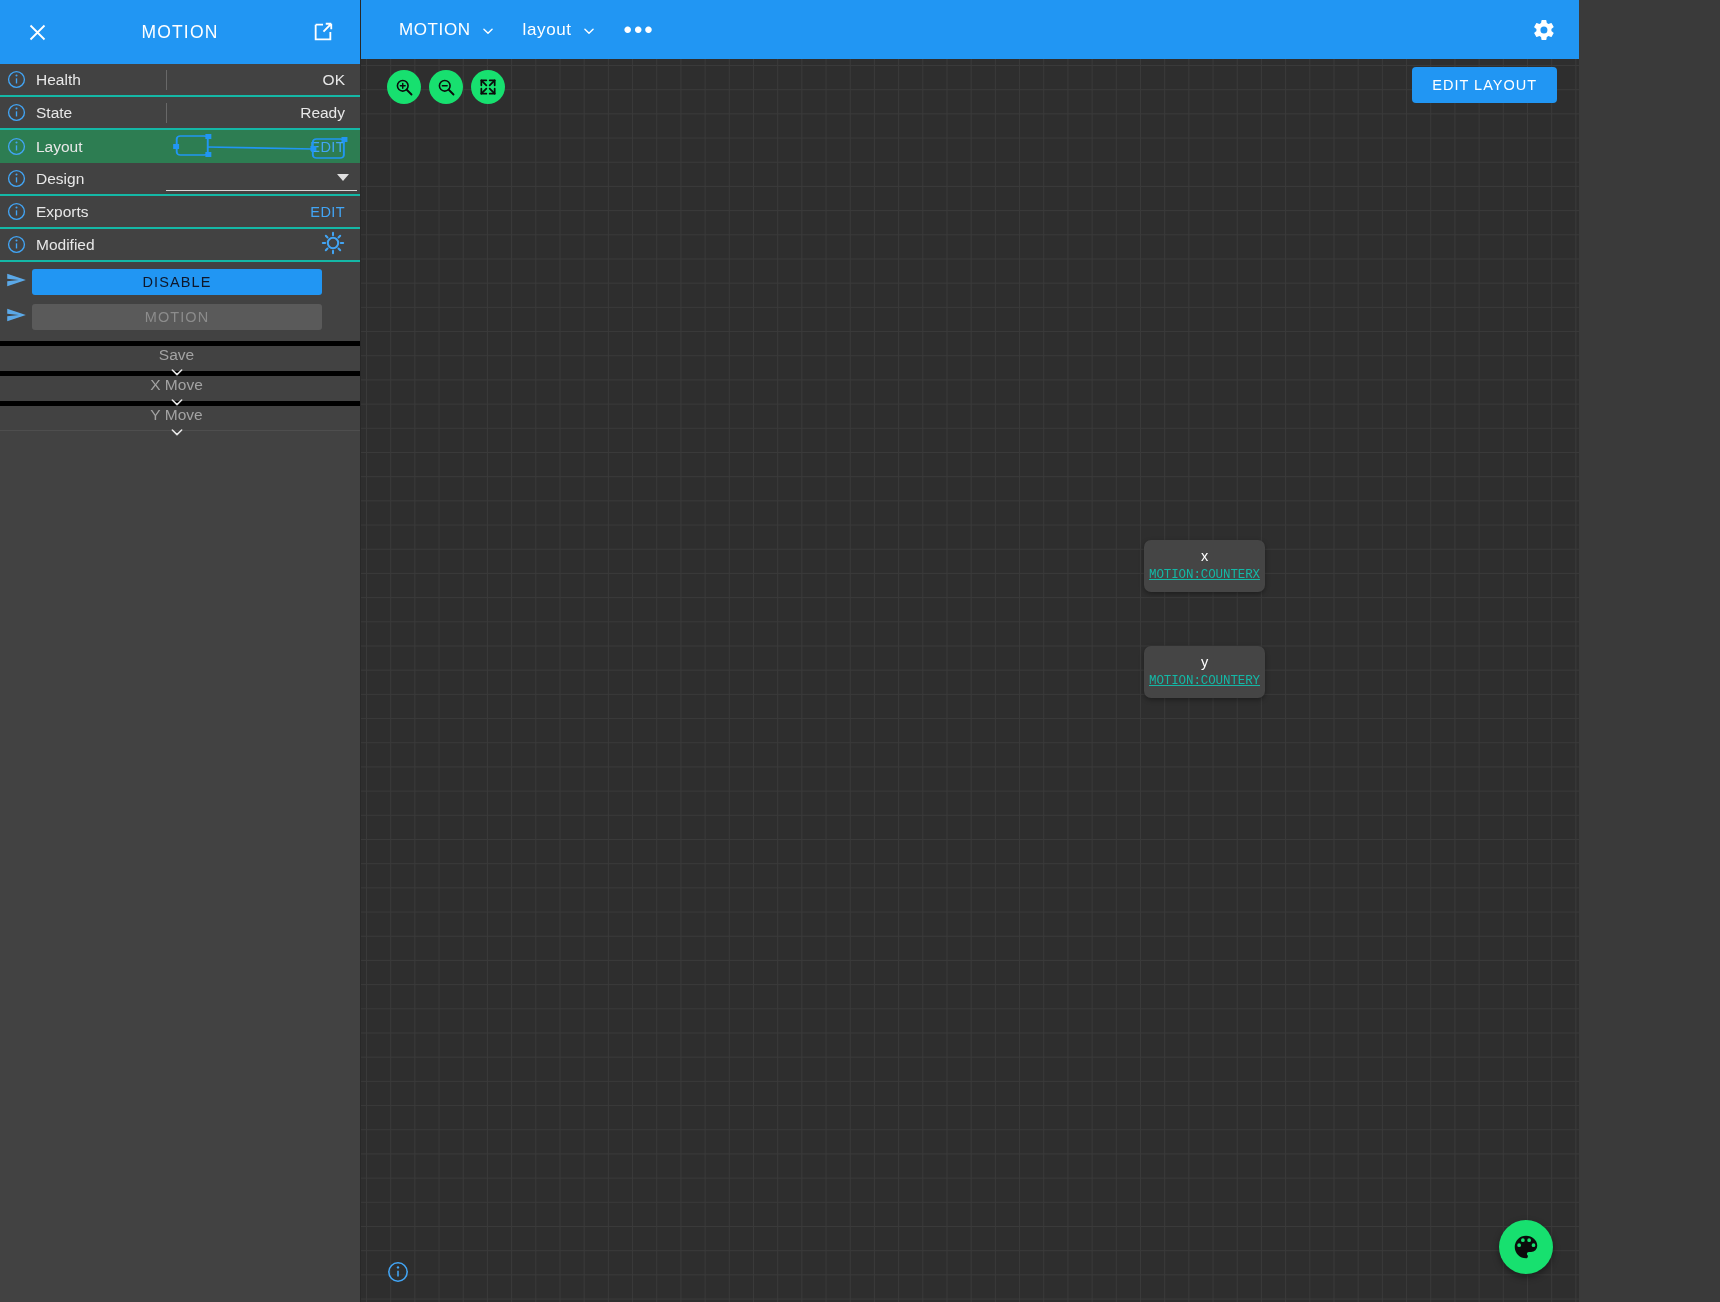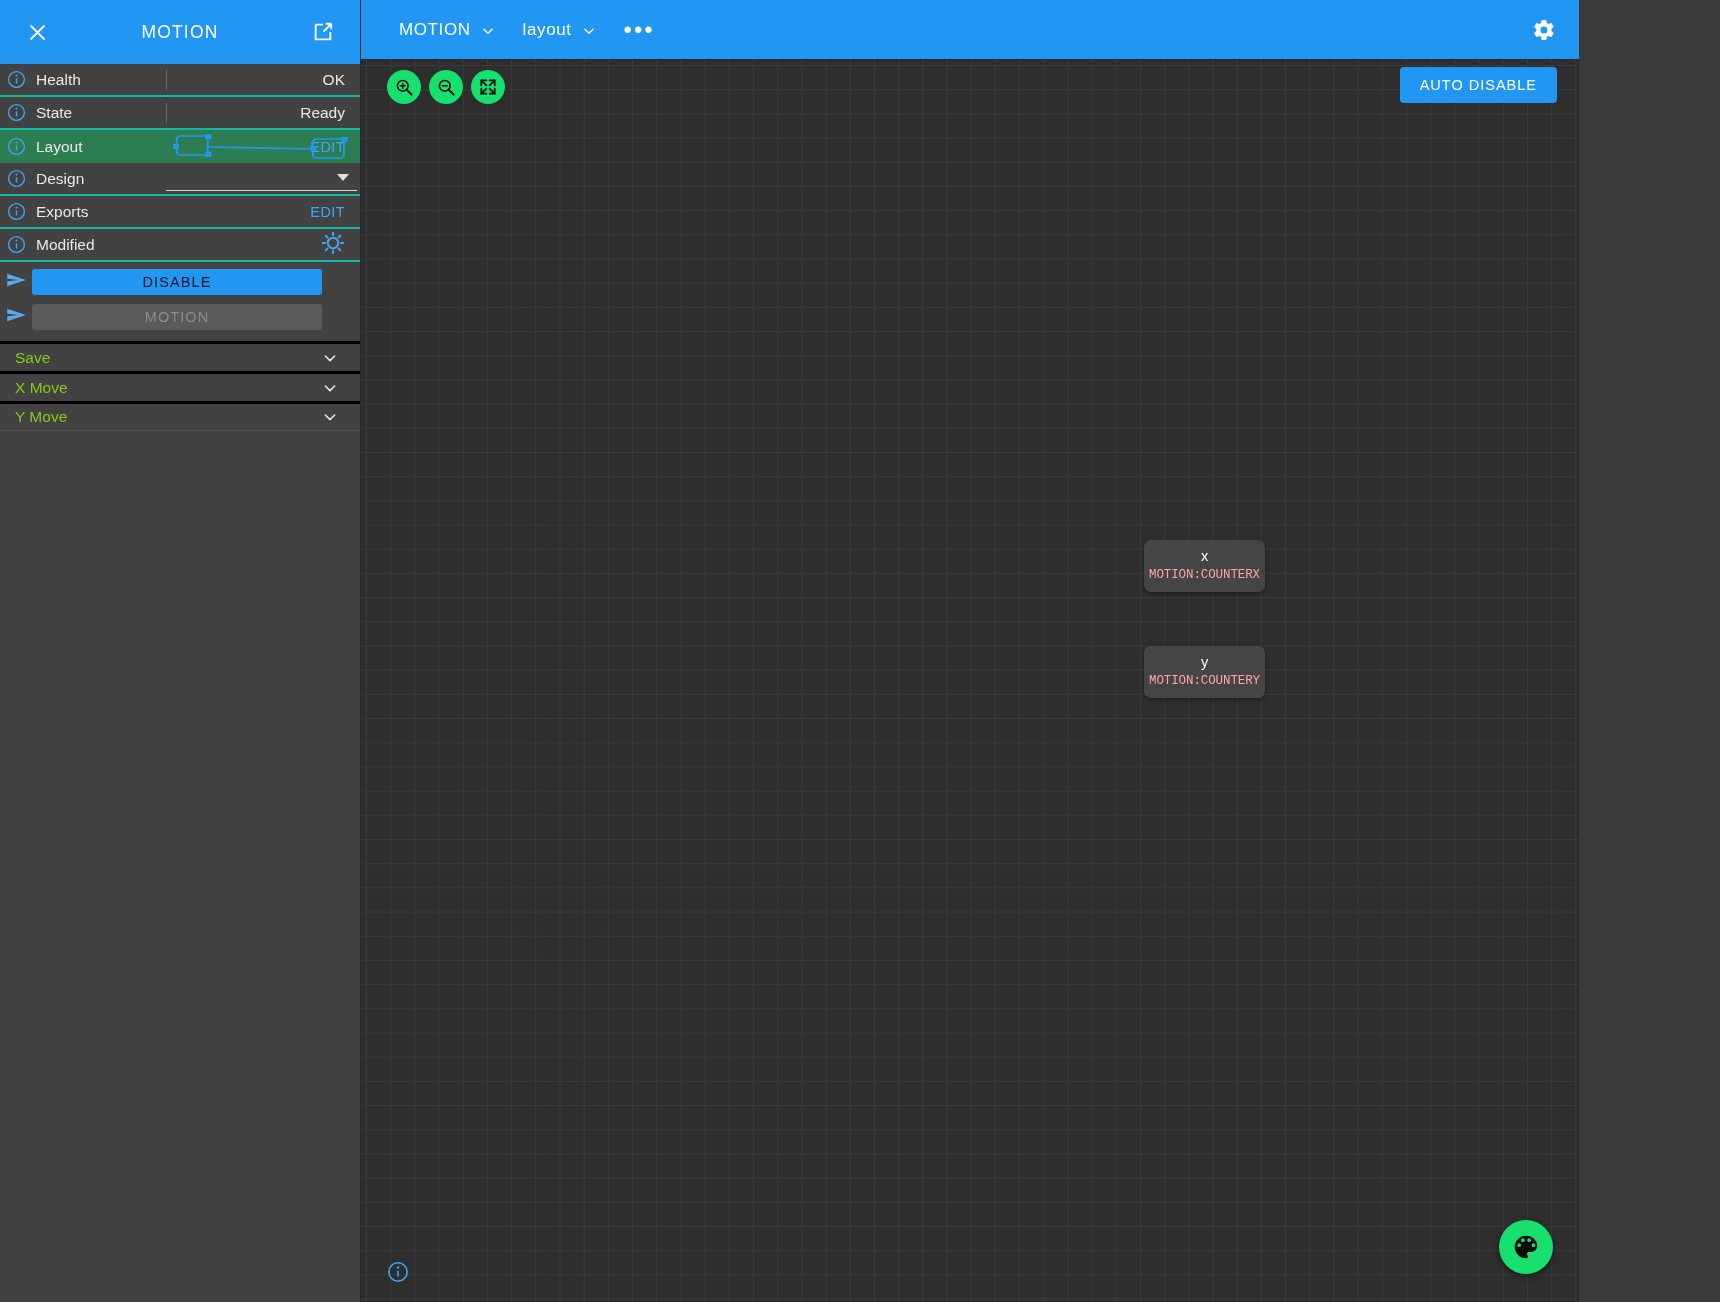--- a/index.html
+++ b/index.html
@@ -83,22 +83,22 @@
     flex: 1; height: 26px; border-radius: 3px;
     display: flex; align-items: center; justify-content: center;
     font-size: 14.5px; letter-spacing: 1.1px; margin-right: 38px;
   }
   .act-btn.primary { background: #2196f3; color: #0f172a; cursor: pointer; }
   .act-btn.disabled { background: #5a5a5a; color: #8c8c8c; }
 
   
   .acc-row {
     height: 30px; display: flex; align-items: center;
-    padding: 0 22px 0 15px; border-top: 3px solid #000000;
-    color: #84cc16; font-size: 15.5px; cursor: pointer;
+    padding: 0 22px 0 15px; border-top: 5px solid #000000;
+    color: #a3a3a3; font-size: 15.5px; cursor: pointer; flex-direction: column;
   }
   #acc-wrap { margin-top: 9px; }
   #acc-wrap .acc-row:last-child { border-bottom: 1px solid #4e4e4e; }
   .acc-row .acc-label { flex: 1; }
   .chev { width: 16px; height: 16px; }
 
   
   #main { flex: 1; position: relative; height: 1302px; background: #2e2e2e; }
   .top-bar {
     height: 59px; background: #2196f3; display: flex; align-items: center;
@@ -132,22 +132,22 @@
     background: #2196f3; color: #fff; border-radius: 4px;
     padding: 10px 20px; font-size: 14.5px; letter-spacing: 1px; cursor: pointer;
   }
   .node {
     position: absolute; background: #454545; border-radius: 7px;
     box-shadow: 0 2px 5px rgba(0,0,0,.35);
     width: 121px; padding: 7px 0 8px; text-align: center; cursor: pointer;
   }
   .node .n-title { color: #fff; font-size: 14.5px; line-height: 19px; }
   .node .n-sub {
-    color: #fca5a5; font-size: 12.5px; line-height: 18px;
-    font-family: "Liberation Mono", monospace; letter-spacing: -.1px;
+    color: #14b8a6; font-size: 12.5px; line-height: 18px;
+    font-family: "Liberation Mono", monospace; letter-spacing: -.1px; text-decoration: underline;
   }
   .palette-fab {
     position: absolute; right: 26px; bottom: 28px;
     width: 54px; height: 54px; border-radius: 50%; background: #17e06f;
     display: flex; align-items: center; justify-content: center;
     box-shadow: 0 3px 7px rgba(0,0,0,.4); cursor: pointer;
   }
   .canvas-info { position: absolute; left: 26px; bottom: 19px; width: 22px; height: 22px; cursor: pointer; }
 </style>
 </head>
@@ -378,21 +378,21 @@
             <path d="M14 4 H20 V10"></path>
               <path d="M20 4 L14 10"></path>
             <path d="M10 20 H4 V14"></path>
               <path d="M4 20 L10 14"></path>
             <path d="M14 20 H20 V14"></path>
               <path d="M20 20 L14 14"></path>
           </svg>
         </div>
       </div>
 
-      <div class="auto-layout">AUTO DISABLE</div>
+      <div class="auto-layout">EDIT LAYOUT</div>
 
       <div class="node" id="node-0" style="left: 783px; top: 481px;">
         <div class="n-title">x</div>
         <div class="n-sub">MOTION:COUNTERX</div>
       </div>
 
       <div class="node" id="node-1" style="left: 783px; top: 587px;">
         <div class="n-title">y</div>
         <div class="n-sub">MOTION:COUNTERY</div>
       </div>

